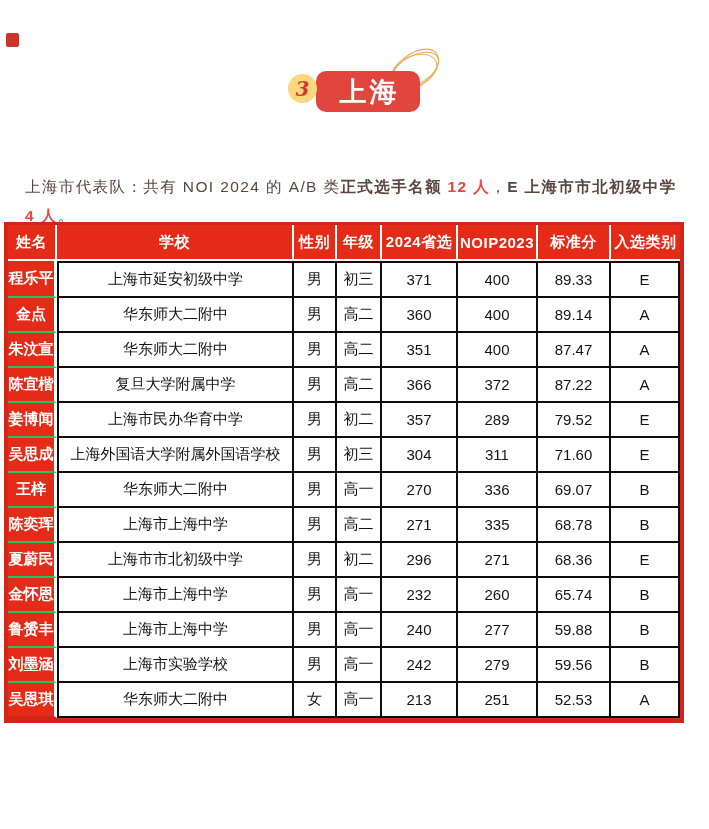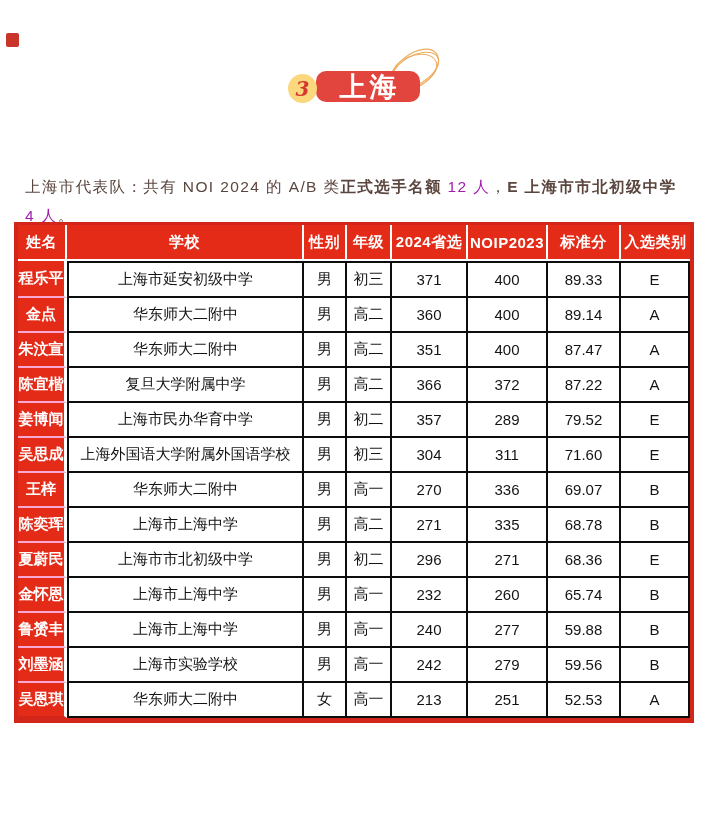--- a/index.html
+++ b/index.html
@@ -10,21 +10,21 @@
 
   
   .corner-mark {
     position:absolute; left:6px; top:33px; width:13px; height:14px;
     background:#c9342b; border-radius:2px;
   }
 
   
   .scribble { position:absolute; left:384px; top:41px; width:62px; height:58px; z-index:1; }
   .badge-city {
-    position:absolute; left:316px; top:71px; width:104px; height:31px;
+    position:absolute; left:316px; top:71px; width:104px; height:41px;
     background:#e1453e; border-radius:10px; z-index:2;
     display:flex; align-items:center; justify-content:center;
   }
   .badge-city span {
     color:#ffffff; font-size:27px; font-weight:bold; letter-spacing:3px; text-indent:3px;
   }
   .badge-num {
     position:absolute; left:288px; top:74px; width:29px; height:29px;
     background:#fbd77d; border-radius:50%; z-index:3;
     display:flex; align-items:center; justify-content:center;
@@ -34,39 +34,39 @@
     font-family:"DejaVu Serif", serif;
   }
 
   
   .intro {
     position:absolute; top:156px; left:25px; width:662px;
     font-size:15.5px; line-height:29px; color:#5a463e; letter-spacing:1.4px;
   }
   .intro .ln { white-space:nowrap; }
   .intro .b { font-weight:bold; }
-  .intro .num { font-weight:normal; color:#a21caf;margin-top:36px; }
+  .intro .num { font-weight:bold; color:#ef4444;margin-top:36px; }
 
   
   .tbl-frame {
-    position:absolute; top:222px; left:14px; width:680px;
+    position:absolute; top:222px; left:4px; width:680px;
     background:#d3261a; padding:3px 4px 5px 4px; box-sizing:border-box;
   }
   table { width:100%; border-collapse:separate; border-spacing:0; table-layout:fixed; }
   th {
     background:#e42b17; color:#ffffff; font-weight:bold; font-size:15px;
     height:34px; padding:0; text-align:center; vertical-align:middle;
     border-right:2px solid #ffffff; border-bottom:2px solid #ffffff;
     letter-spacing:0.5px; overflow:hidden;
   }
   th:last-child { border-right:none; }
   td { padding:0; height:33px; text-align:center; vertical-align:middle; font-size:15px; overflow:hidden; }
   td.name {
     background:#e42b17; color:#ffffff; font-weight:bold;
-    border-right:3px solid #ffffff; border-bottom:2px solid #f9a8d4;
+    border-right:3px solid #ffffff; border-bottom:2px solid #22c55e;
   }
   tr:last-child td.name { border-bottom:2px solid #d3261a; }
   td.data {
     background:#ffffff; color:#141414;
     border-right:2px solid #0d0d0d; border-bottom:2px solid #0d0d0d;
   }
   td.data.first { border-left:2px solid #0d0d0d; }
   tr.first-row td.data { border-top:2px solid #0d0d0d; }
 </style>
 </head>

